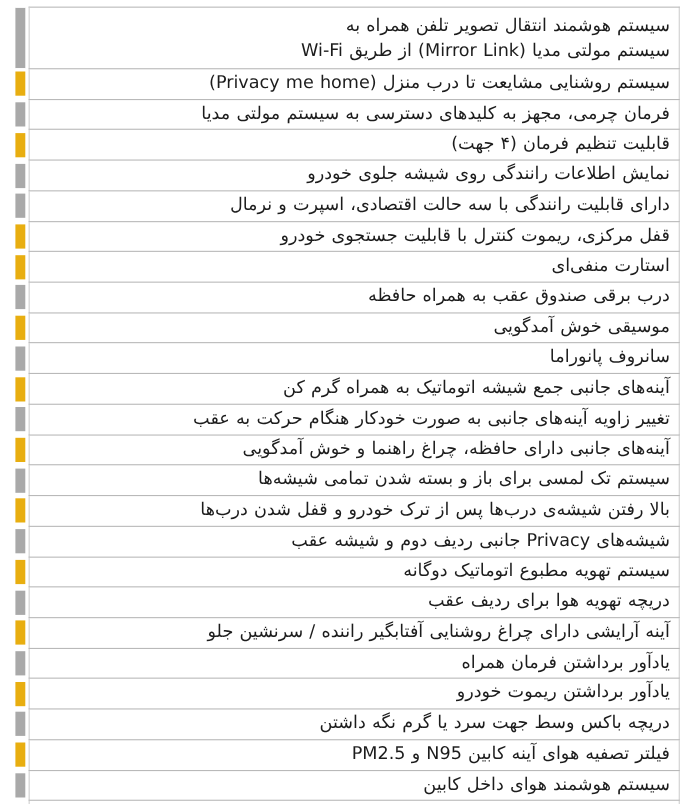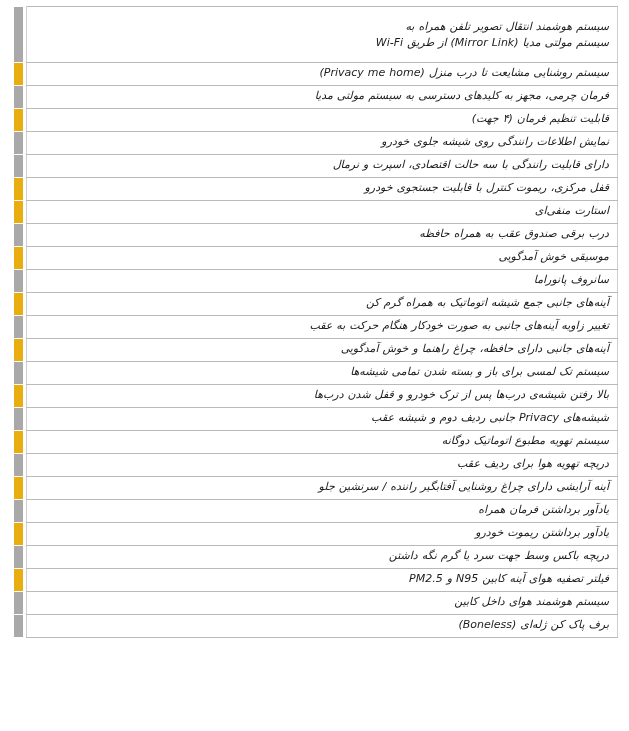--- a/index.html
+++ b/index.html
@@ -30,30 +30,29 @@
     background: #ffffff;
   }
 
   .cell-text {
     border-top: 1px solid #b9b9b9;
     border-bottom: 1px solid #b9b9b9;
     border-right: 1px solid #cfcfcf;
     border-left: 1px solid #cfcfcf;
     padding: 1px 8px 3px 8px;
     vertical-align: middle;
-    font-size: 11px;
+    font-size: 16px;
     line-height: 1.42;
     color: #1c1c1c;
     letter-spacing: 0;
     white-space: normal;
     word-spacing: 0.5px;
     height: 22px;
     box-sizing: border-box;
     direction: rtl;
-    font-style: italic;
   }
 
   tr.row-tall .cell-text {
     height: 55px;
     padding-top: 3px;
   }
 
   .cell-marker {
     width: 9px;
     padding: 0;

